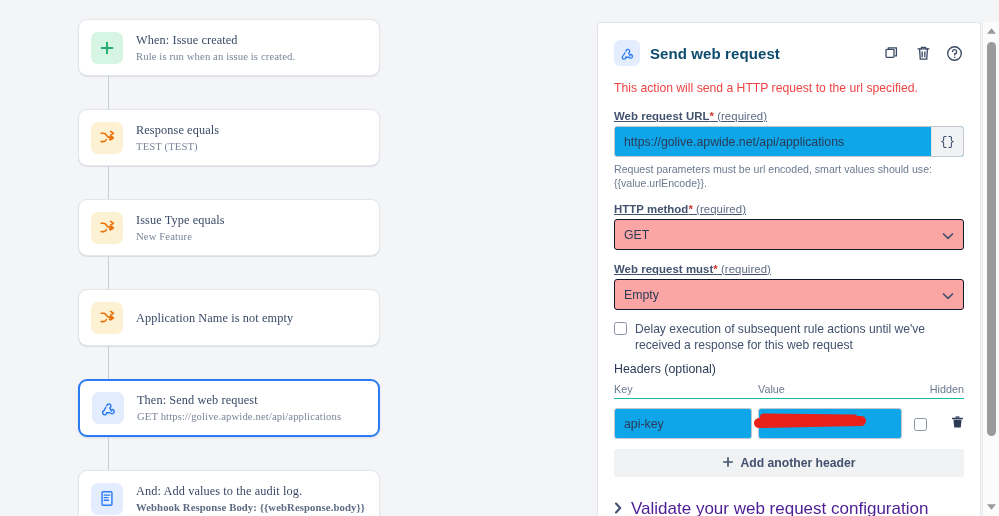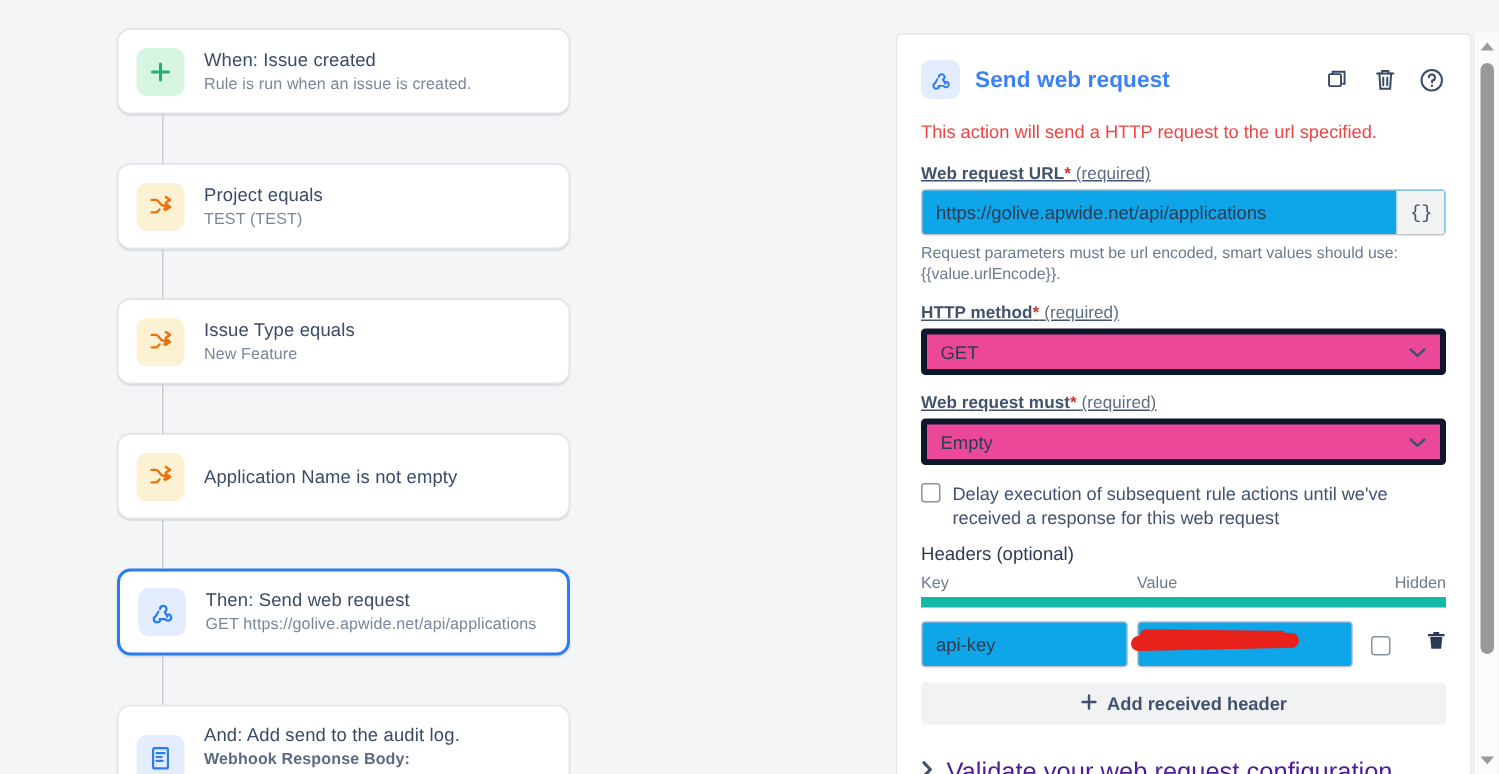--- a/index.html
+++ b/index.html
@@ -42,21 +42,21 @@
   .card-icon {
     width: 32px; height: 32px; border-radius: 7px;
     flex: 0 0 32px;
     display: flex; align-items: center; justify-content: center;
     margin-right: 13px;
   }
   .ic-green { background: #d6f5e3; }
   .ic-yellow { background: #fdf1d3; }
   .ic-blue { background: #e4edfd; }
 
-  .card-text { min-width:0; }
+  .card-text { min-width:0;font-family:Liberation Serif, serif; }
   .card-title {
     font-size: 12.3px; color: #3b4a66; font-weight: 400;
     line-height: 16px; letter-spacing: .1px;
   }
   .card-sub {
     font-size: 10.7px; color: #7a8699; line-height: 15px; margin-top: 1px;
     letter-spacing: .1px;
   }
   .card-sub.bold { font-weight: 700; color: #5d6b82; }
 
@@ -74,21 +74,21 @@
 
   .panel-head {
     display: flex; align-items: center; margin-bottom: 14px;
   }
   .panel-head-icon {
     width: 26px; height: 26px; border-radius: 6px; background: #e4edfd;
     display: flex; align-items: center; justify-content: center;
     margin-right: 10px; flex: 0 0 26px;
   }
   .panel-title {
-    font-size: 15px; font-weight: 700; color: #3b82f6; letter-spacing: .1px;
+    font-size: 15px; font-weight: 700; color: #0c4a6e; letter-spacing: .1px;
     flex: 1 1 auto;
   }
   .panel-actions { display: flex; align-items: center; gap: 11px; }
   .act-btn {
     width: 20px; height: 20px; display:flex; align-items:center; justify-content:center;
     cursor: pointer;
   }
 
   .panel-desc {
     font-size: 12.2px; color: #ef4444; line-height: 17px; margin-bottom: 13px;
@@ -121,21 +121,21 @@
     font-size: 12.5px; color: #42526e; cursor: pointer;
     font-family: "Liberation Mono", monospace;
   }
 
   .help-text {
     font-size: 10.6px; color: #6b7a90; line-height: 14px; margin-top: 5px;
   }
 
   .select-wrap {
     position: relative; width: 100%; height: 31px;
-    border: 4px solid #0f172a; border-radius: 3px; background:#ec4899;
+    border: 1px solid #0f172a; border-radius: 3px; background:#fca5a5;
     display:flex; align-items:center; padding: 0 9px;
     cursor: pointer;
   }
   .select-value { font-size: 12.3px; color: #2c3b55; flex:1 1 auto; }
   .chev { color:#42526e; }
 
   .checkrow { display: flex; align-items: flex-start; margin: 11px 0 9px 0; }
   .cbox {
     width: 13px; height: 13px; border: 1.6px solid #8993a4; border-radius: 2.5px;
     background: #fff; flex: 0 0 13px; margin-top: 1px; margin-right: 8px;
@@ -144,21 +144,21 @@
   .checklabel { font-size: 12.1px; color: #42526e; line-height: 16px; }
 
   .section-title {
     font-size: 12.4px; color: #2c3b55; font-weight: 400; margin-bottom: 7px;
   }
 
   .hdr-table { width: 100%; }
   .hdr-cols {
     display: flex; align-items: flex-end;
     font-size: 10.8px; color: #6b7a90;
-    border-bottom: 7px solid #14b8a6;
+    border-bottom: 1px solid #14b8a6;
     padding-bottom: 3px;
   }
   .col-key { width: 144px; }
   .col-val { width: 150px; }
   .col-hidden { flex: 1 1 auto; text-align: right; }
 
   .hdr-row {
     display: flex; align-items: center; padding-top: 9px;
   }
   .hdr-cell-key { width: 144px; padding-right: 6px; }
@@ -234,21 +234,21 @@
           <div class="card-icon ic-yellow">
             <svg width="17" height="17" viewBox="0 0 20 20" fill="none" stroke="#e8730c" stroke-width="1.9" stroke-linecap="round" stroke-linejoin="round">
               <path d="M2.5 5h3.2c1.3 0 2 .8 3 2.3s1.7 2.3 3 2.3h4"></path>
               <path d="M2.5 14.8h3.2c1.3 0 2-.8 3-2.3"></path>
               <path d="M12.4 12.3c.7-1 1.4-1.6 2.6-1.6"></path>
               <path d="M13.6 2.8 16.9 5l-3.3 2.2"></path>
               <path d="M13.6 8.3 16.9 10.6l-3.3 2.2"></path>
             </svg>
           </div>
           <div class="card-text">
-            <div class="card-title">Project equals</div>
+            <div class="card-title">Response equals</div>
             <div class="card-sub">TEST (TEST)</div>
           </div>
         </div>
         <div class="card">
           <div class="card-icon ic-yellow">
             <svg width="17" height="17" viewBox="0 0 20 20" fill="none" stroke="#e8730c" stroke-width="1.9" stroke-linecap="round" stroke-linejoin="round">
               <path d="M2.5 5h3.2c1.3 0 2 .8 3 2.3s1.7 2.3 3 2.3h4"></path>
               <path d="M2.5 14.8h3.2c1.3 0 2-.8 3-2.3"></path>
               <path d="M12.4 12.3c.7-1 1.4-1.6 2.6-1.6"></path>
               <path d="M13.6 2.8 16.9 5l-3.3 2.2"></path>
@@ -288,21 +288,21 @@
           </div>
         </div>
         <div class="card">
           <div class="card-icon ic-blue">
             <svg width="16" height="17" viewBox="0 0 18 20" fill="none" stroke="#2b7cf3" stroke-width="1.7" stroke-linejoin="round">
               <rect x="3.2" y="2" width="11.6" height="16" rx="1.2"></rect>
               <path d="M5.8 6h6.4M5.8 9h4.2M5.8 12h5" stroke-linecap="round"></path>
             </svg>
           </div>
           <div class="card-text">
-            <div class="card-title">And: Add send to the audit log.</div>
+            <div class="card-title">And: Add values to the audit log.</div>
             <div class="card-sub bold">Webhook Response Body: {{webResponse.body}}</div>
           </div>
         </div>
         <div class="connector" style="top: 57px; height: 33px;"></div>
         <div class="connector" style="top: 147px; height: 33px;"></div>
         <div class="connector" style="top: 237px; height: 33px;"></div>
         <div class="connector" style="top: 327px; height: 33px;"></div>
         <div class="connector" style="top: 418px; height: 33px;"></div>
       </div>
   </div>
@@ -417,21 +417,21 @@
             </span>
           </span>
         </div>
 
         <button class="add-header-btn">
           <span>
             <svg width="12" height="12" viewBox="0 0 14 14" fill="none" stroke="#42526e" stroke-width="1.9" stroke-linecap="round">
                 <path d="M7 2v10M2 7h10"></path>
               </svg>
           </span>
-          <span>Add received header</span>
+          <span>Add another header</span>
         </button>
       </div>
 
       <div class="validate-row">
         <span>
           <svg width="8" height="12" viewBox="0 0 8 12" fill="none" stroke="#42526e" stroke-width="2.1" stroke-linecap="round" stroke-linejoin="round">
               <path d="M2 1.5 6.2 6 2 10.5"></path>
             </svg>
         </span>
         <span class="validate-label">Validate your web request configuration</span>

